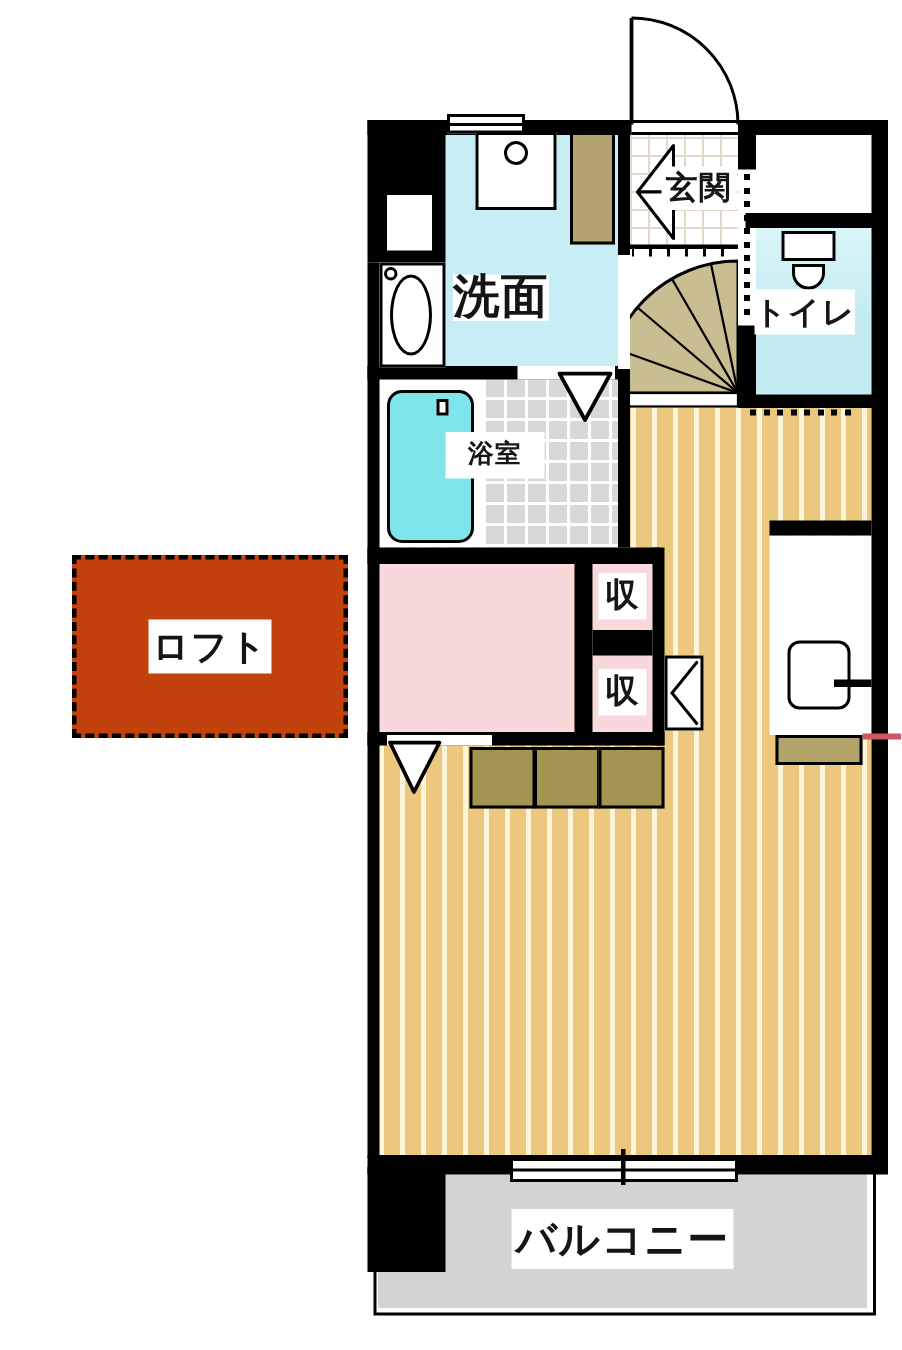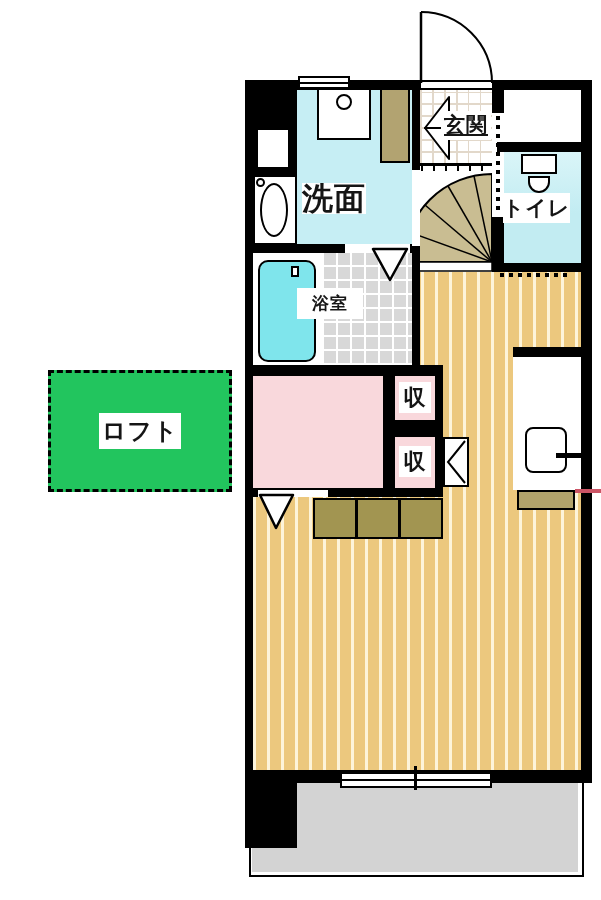--- a/index.html
+++ b/index.html
@@ -27,21 +27,21 @@
   .dotline-h{position:absolute;height:4px;
         background:repeating-linear-gradient(90deg,#000 0 4px,transparent 4px 9px);}
   .ticks{position:absolute;
         background:repeating-linear-gradient(90deg,#000 0 2px,transparent 2px 12px);}
 </style>
 </head>
 <body>
 
 <div id="plan">
 
-  <div class="abs" style="left:48px;top:370px;width:184px;height:122px;background:#22c55e;
+  <div class="abs" style="left:48px;top:370px;width:184px;height:122px;background:#c2410c;
               border:3px dashed #000;box-sizing:border-box;display:flex;align-items:center;justify-content:center;">
     <div class="chip" style="position:static;width:82px;height:36px;font-size:24px;">ロフト</div>
   </div>
 
   <div class="wood" style="left:253px;top:272px;width:328px;height:498px;"></div>
 
   <div class="cyan" style="left:253px;top:85px;width:159px;height:165px;"></div>
 
   <div class="grid-genkan" style="left:420px;top:88px;width:72px;height:77px;"></div>
 
@@ -155,20 +155,21 @@
 
   <div class="abs" style="left:249px;top:772px;width:335px;height:105px;background:#fff;border:2px solid #000;box-sizing:border-box;"></div>
   <div class="abs" style="left:252px;top:783px;width:326px;height:89px;background:#d3d3d3;"></div>
   <div class="wl" style="left:245px;top:778px;width:52px;height:70px;"></div>
   <div class="wl" style="left:245px;top:770px;width:347px;height:13px;"></div>
   <div class="abs" style="left:340px;top:772px;width:152px;height:16px;background:#fff;border:2px solid #000;box-sizing:border-box;">
     <div style="position:absolute;left:0;top:5px;width:100%;height:2px;background:#000;"></div>
   </div>
   <div class="wl" style="left:414px;top:766px;width:3px;height:24px;"></div>
 
-  <div class="chip" style="left:441px;top:111px;width:50px;height:29px;font-size:21px;text-decoration:underline;">玄関</div>
+  <div class="chip" style="left:441px;top:111px;width:50px;height:29px;font-size:21px;">玄関</div>
   <div class="chip" style="left:503px;top:193px;width:67px;height:30px;font-size:21px;">トイレ</div>
   <div class="chip" style="left:302px;top:183px;width:64px;height:31px;font-size:31px;">洗面</div>
   <div class="chip" style="left:297px;top:288px;width:66px;height:31px;font-size:17px;">浴室</div>
   <div class="chip" style="left:399px;top:382px;width:32px;height:31px;font-size:22px;">収</div>
   <div class="chip" style="left:399px;top:446px;width:32px;height:31px;font-size:22px;">収</div>
+  <div class="chip" style="left:341px;top:806px;width:148px;height:40px;font-size:27px;">バルコニー</div>
 
 </div>
 
 </body></html>

